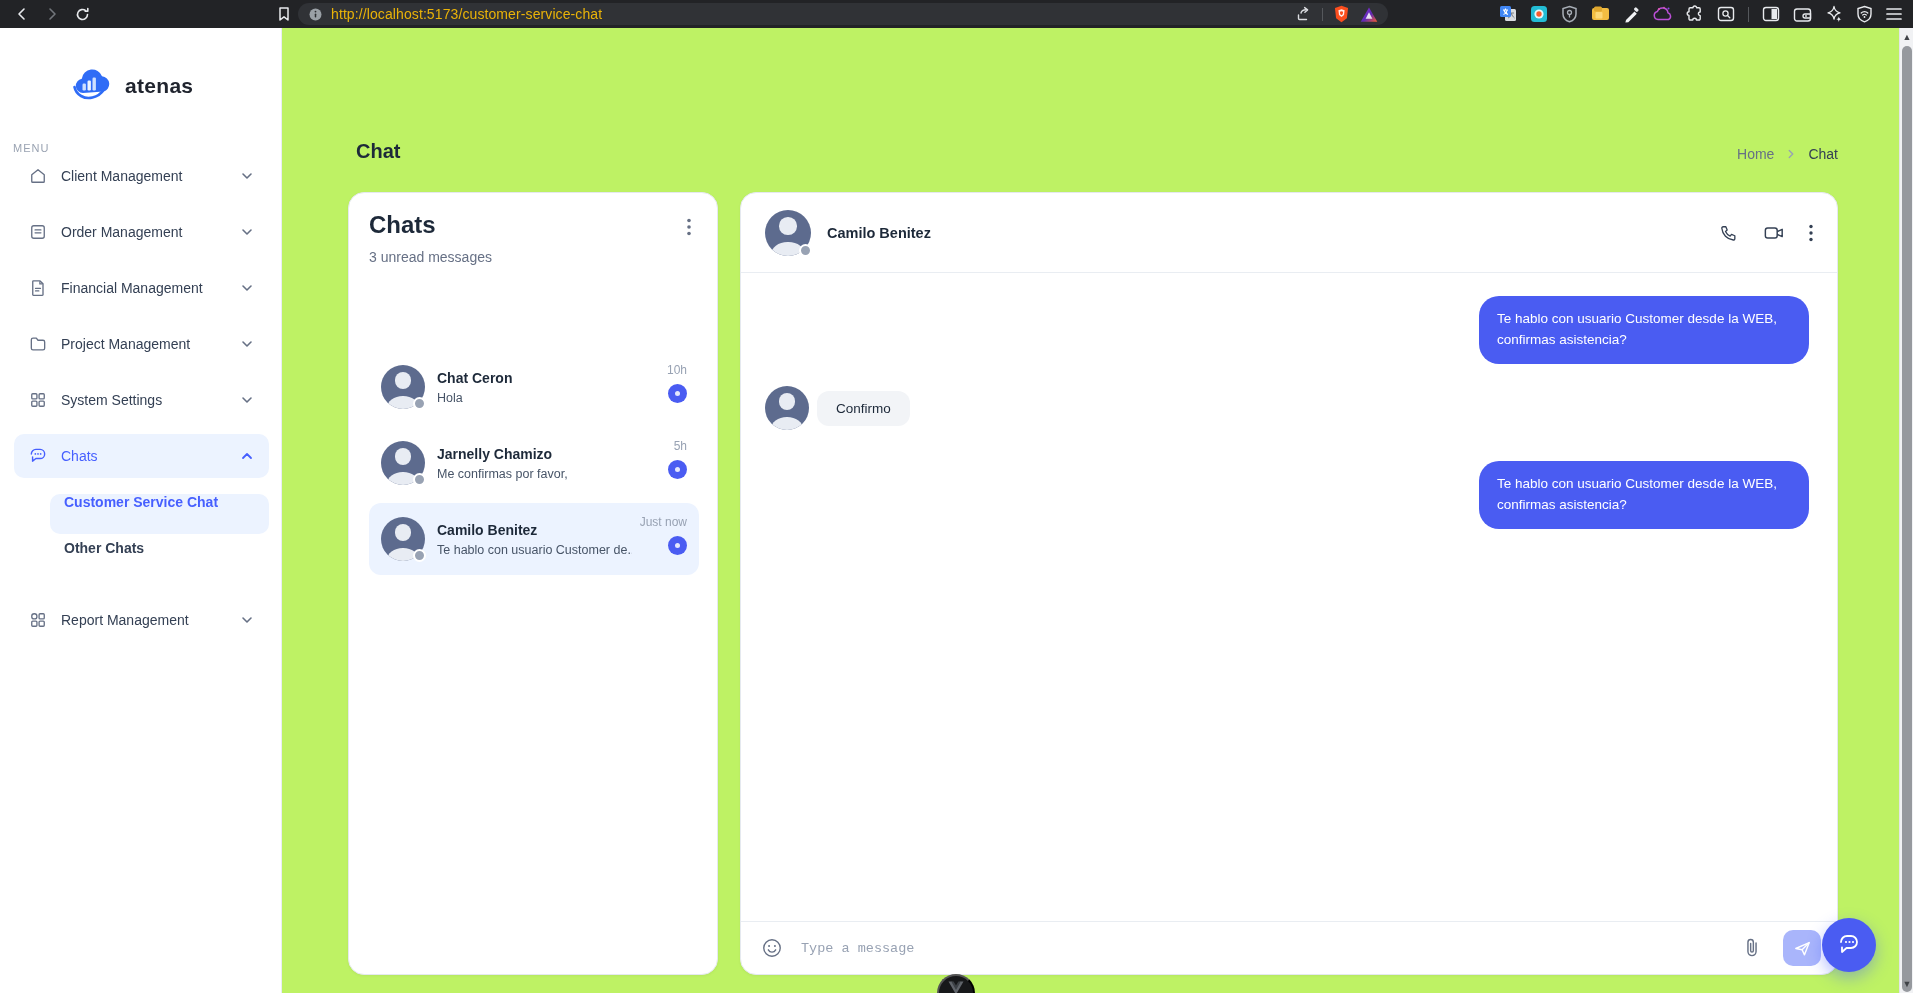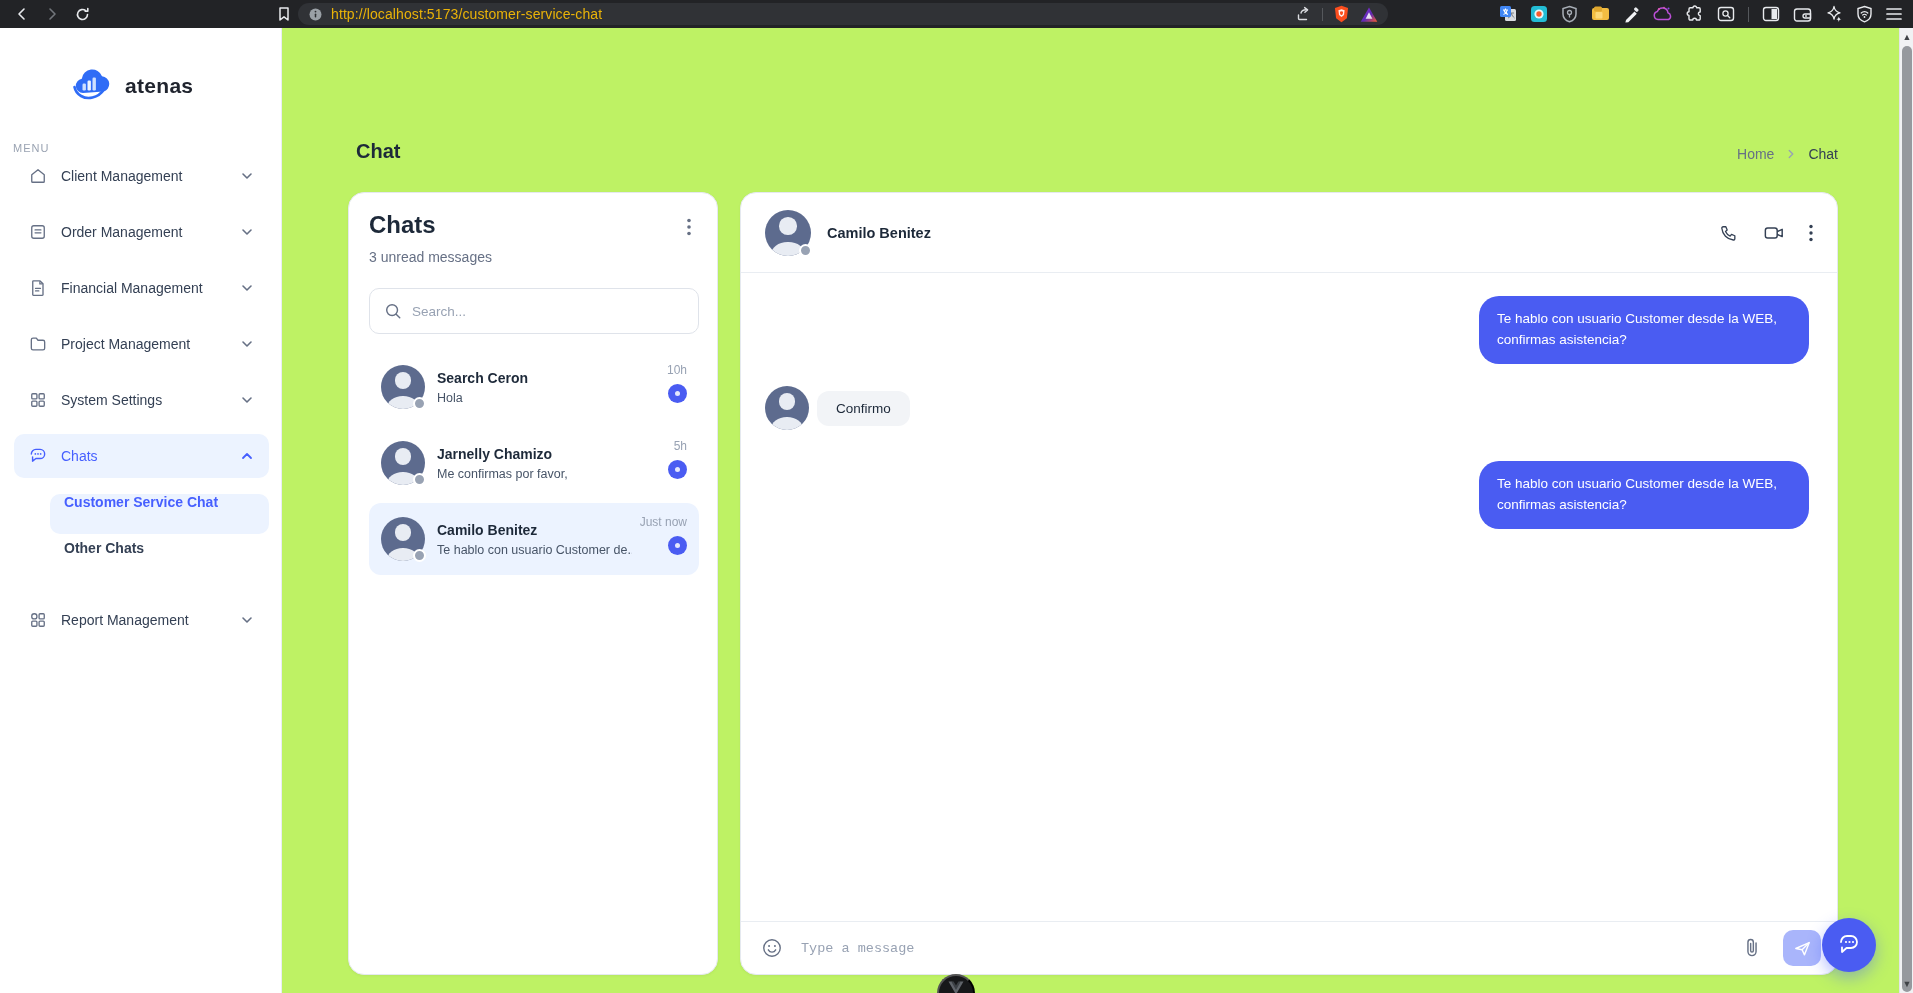--- a/index.html
+++ b/index.html
@@ -403,36 +403,29 @@
         <div class="dots-btn">
           <svg width="4" height="18" viewBox="0 0 4 18">
               <g fill="#667085">
                 <circle cx="2" cy="2.5" r="1.8"></circle>
                 <circle cx="2" cy="9" r="1.8"></circle>
                 <circle cx="2" cy="15.5" r="1.8"></circle>
               </g>
             </svg>
         </div>
         <div class="chats-sub">3 unread messages</div>
-        <div class="csearch">
-          <svg width="18" height="18" viewBox="0 0 20 20">
-              <circle cx="9" cy="9" r="6" fill="none" stroke="#667085" stroke-width="1.6"></circle>
-              <path d="M13.5 13.5 L17.5 17.5" stroke="#667085" stroke-width="1.6" stroke-linecap="round"></path>
-            </svg>
-          <input type="text" placeholder="Search..." style="">
-        </div>
 
         <div class="chat-list">
           <div class="chat-item">
             <span class="p-avatar">
                 <span class="ph"></span>
                 <span class="st-dot"></span>
               </span>
             <span class="ci-text">
-              <div class="ci-name">Search Ceron</div>
+              <div class="ci-name">Chat Ceron</div>
               <div class="ci-preview">Hola</div>
             </span>
             <span class="ci-right">
               <span class="ci-time">10h</span>
               <span class="unread"></span>
             </span>
           </div>
           <div class="chat-item">
             <span class="p-avatar">
                 <span class="ph"></span>

